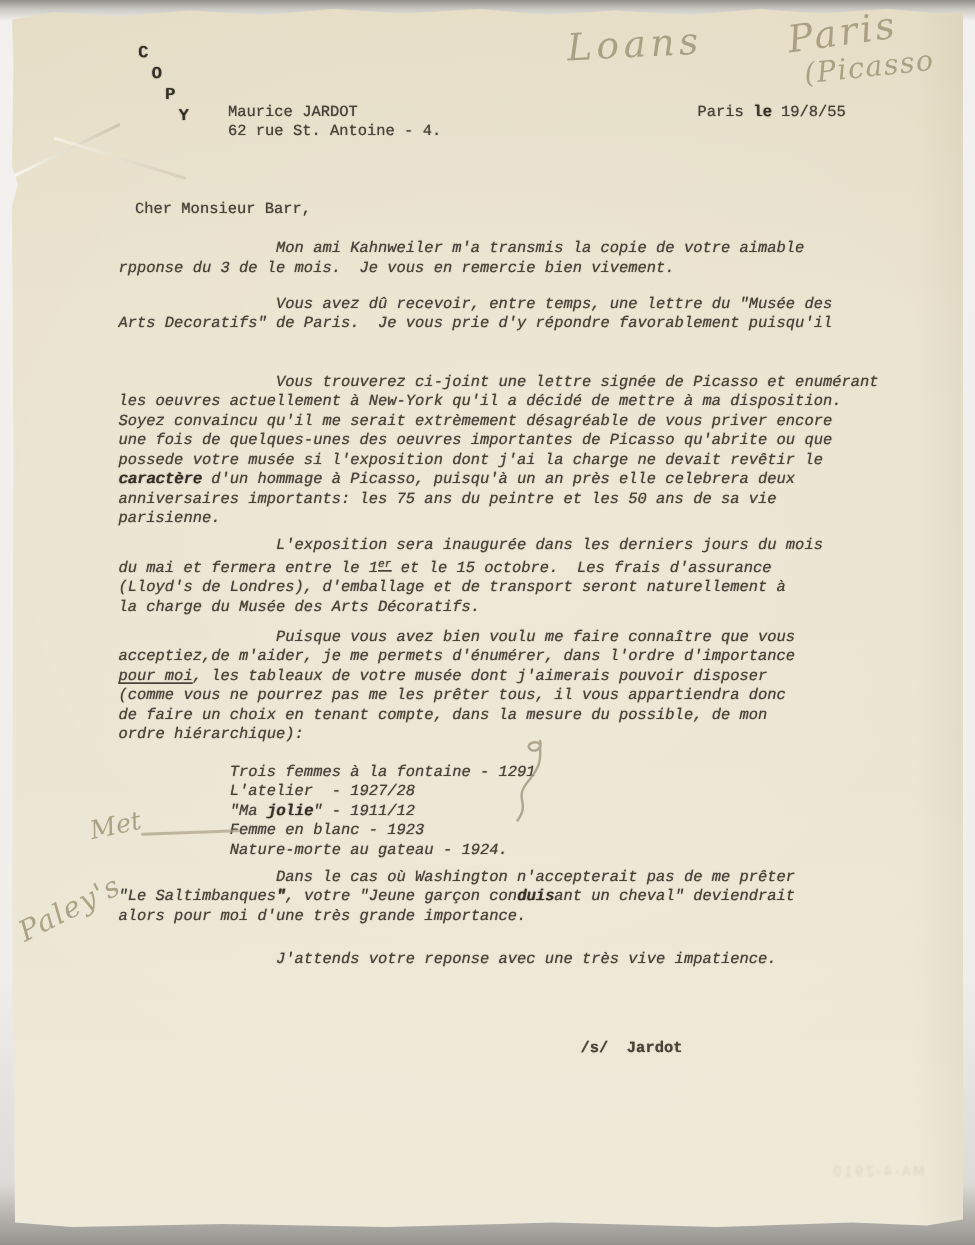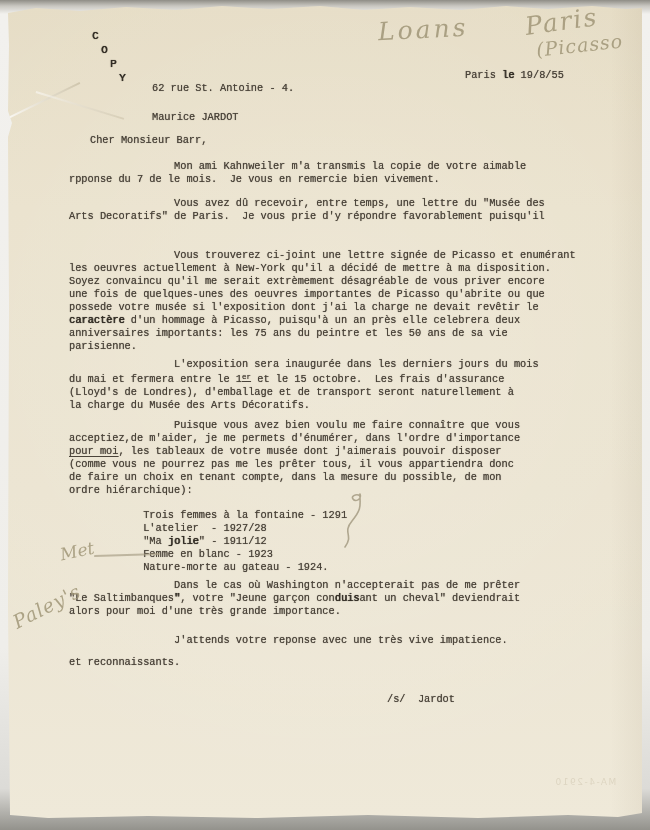--- a/index.html
+++ b/index.html
@@ -23,29 +23,29 @@
     font-size:10.3px;line-height:13px;color:#4a4339;
     text-shadow:0 0 .7px rgba(74,67,57,.85);
     white-space:pre;
   }
   .line{white-space:pre;}
   .ov{color:#322c24;text-shadow:0 0 1px rgba(40,35,28,.9),.6px 0 rgba(40,35,28,.8);}
   .u{text-decoration:underline;text-underline-offset:2px;}
   .sup{vertical-align:3px;font-size:7.5px;}
   .copy-letter{position:absolute;font-size:11px;}
   .c0{left:84px;top:25px;} .c1{left:93px;top:39px;} .c2{left:102px;top:53px;} .c3{left:111px;top:67px;}
-  .sender-name{left:144px;top:64px;margin-top:42px;}
+  .sender-name{left:144px;top:64px;}
   .sender-address{left:144px;top:77px;}
   .dateline{left:457px;top:64px;}
   .salutation{left:82px;top:129px;}
-  .pblock{left:61px;}
+  .pblock{left:71px;font-style:italic;}
   .p0{top:155px;} .p1{top:192px;} .p2{top:244px;} .p3{top:353px;} .p4{top:414px;}
   .artlist{top:504px;}
   .p5{top:574px;} .p6{top:629px;} .p7{top:651px;}
-  .signature{left:379px;top:688px;}
+  .signature{left:379px;top:688px;font-weight:bold;}
   .pencil{
     position:absolute;font-family:"DejaVu Serif",serif;font-style:italic;
     color:#a09677;opacity:.85;white-space:pre;
   }
   .loans{left:370px;top:10px;font-size:25px;letter-spacing:3px;transform:rotate(-3deg);}
   .paris{left:517px;top:2px;font-size:25px;letter-spacing:2px;transform:rotate(-8deg);}
   .picasso{left:528px;top:29px;font-size:19px;letter-spacing:1px;transform:rotate(-6deg);}
   .met{left:52px;top:536px;font-size:17px;transform:rotate(-12deg);}
   .paleys{left:2px;top:590px;font-size:19px;letter-spacing:1px;transform:rotate(-27deg);}
   .pencil-line{
@@ -82,31 +82,31 @@
     <div class="typed sender-address">62 rue St. Antoine - 4.</div>
 
     <div class="typed dateline"><span>Paris </span><span class="ov">le</span><span> 19/8/55</span></div>
 
     <div class="pencil loans">Loans</div>
     <div class="pencil paris">Paris</div>
     <div class="pencil picasso">(Picasso</div>
 
     <div class="typed salutation">Cher Monsieur Barr,</div>
 
-    <div class="typed pblock p0"><div class="line"><span>                 Mon ami Kahnweiler m'a transmis la copie de votre aimable</span></div><div class="line"><span>rpponse du 7 de le mois.  Je vous en remercie bien vivement.</span></div></div>
+    <div class="typed pblock p0"><div class="line"><span>                 Mon ami Kahnweiler m'a transmis la copie de votre aimable</span></div><div class="line"><span>rpponse du 3 de le mois.  Je vous en remercie bien vivement.</span></div></div>
     <div class="typed pblock p1"><div class="line"><span>                 Vous avez dû recevoir, entre temps, une lettre du "Musée des</span></div><div class="line"><span>Arts Decoratifs" de Paris.  Je vous prie d'y répondre favorablement puisqu'il</span></div></div>
     <div class="typed pblock p2"><div class="line"><span>                 Vous trouverez ci-joint une lettre signée de Picasso et enumérant</span></div><div class="line"><span>les oeuvres actuellement à New-York qu'il a décidé de mettre à ma disposition.</span></div><div class="line"><span>Soyez convaincu qu'il me serait extrèmement désagréable de vous priver encore</span></div><div class="line"><span>une fois de quelques-unes des oeuvres importantes de Picasso qu'abrite ou que</span></div><div class="line"><span>possede votre musée si l'exposition dont j'ai la charge ne devait revêtir le</span></div><div class="line"><span class="ov">caractère</span><span> d'un hommage à Picasso, puisqu'à un an près elle celebrera deux</span></div><div class="line"><span>anniversaires importants: les 75 ans du peintre et les 50 ans de sa vie</span></div><div class="line"><span>parisienne.</span></div></div>
     <div class="typed pblock p3"><div class="line"><span>                 L'exposition sera inaugurée dans les derniers jours du mois</span></div><div class="line"><span>du mai et fermera entre le 1</span><span class="sup u">er</span><span> et le 15 octobre.  Les frais d'assurance</span></div><div class="line"><span>(Lloyd's de Londres), d'emballage et de transport seront naturellement à</span></div><div class="line"><span>la charge du Musée des Arts Décoratifs.</span></div></div>
     <div class="typed pblock p4"><div class="line"><span>                 Puisque vous avez bien voulu me faire connaître que vous</span></div><div class="line"><span>acceptiez,de m'aider, je me permets d'énumérer, dans l'ordre d'importance</span></div><div class="line"><span class="u">pour moi</span><span>, les tableaux de votre musée dont j'aimerais pouvoir disposer</span></div><div class="line"><span>(comme vous ne pourrez pas me les prêter tous, il vous appartiendra donc</span></div><div class="line"><span>de faire un choix en tenant compte, dans la mesure du possible, de mon</span></div><div class="line"><span>ordre hiérarchique):</span></div></div>
 
     <div class="typed pblock artlist"><div class="line"><span>            Trois femmes à la fontaine - 1291</span></div><div class="line"><span>            L'atelier  - 1927/28</span></div><div class="line"><span>            "Ma </span><span class="ov">jolie</span><span>" - 1911/12</span></div><div class="line"><span>            Femme en blanc - 1923</span></div><div class="line"><span>            Nature-morte au gateau - 1924.</span></div></div>
 
     <div class="typed pblock p5"><div class="line"><span>                 Dans le cas où Washington n'accepterait pas de me prêter</span></div><div class="line"><span>"Le Saltimbanques</span><span class="ov">"</span><span>, votre "Jeune garçon con</span><span class="ov">duis</span><span>ant un cheval" deviendrait</span></div><div class="line"><span>alors pour moi d'une très grande importance.</span></div></div>
     <div class="typed pblock p6"><div class="line"><span>                 J'attends votre reponse avec une très vive impatience.</span></div></div>
-    <div class="typed pblock p7"><div class="line"><span>et reconnaissants.</span></div></div>
+    <div class="typed pblock p7"></div>
 
     <div class="typed signature">/s/  Jardot</div>
 
     <div class="pencil met">Met</div>
     <div class="pencil-line"></div>
 
     <svg class="squiggle" width="28" height="60" viewBox="0 0 28 60">
       <path d="M22,3 C24,9 17,11 15,8 C12,4 22,2 22,6 C22,14 24,18 14,30 C4,42 16,44 7,56" fill="none" stroke="#a59b82" stroke-width="1.6" stroke-linecap="round" opacity=".85"></path>
     </svg>
 

